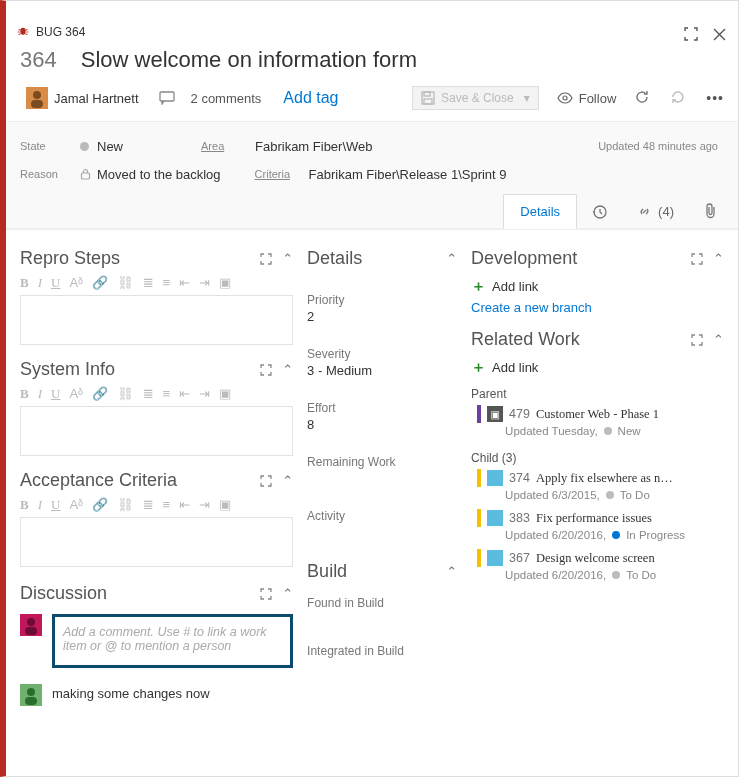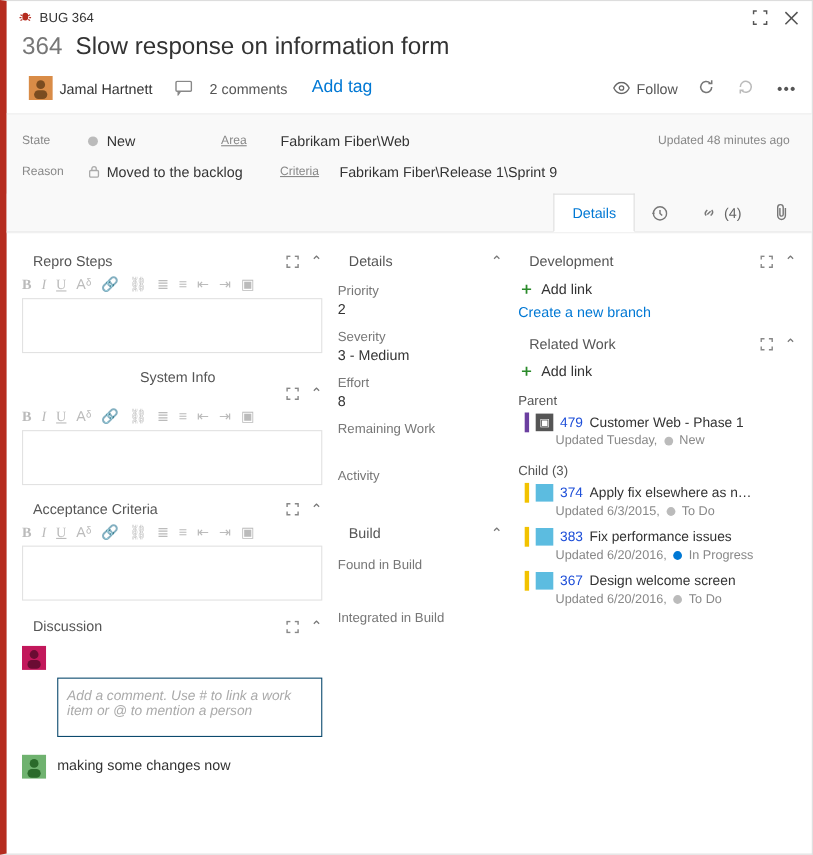--- a/index.html
+++ b/index.html
@@ -1,24 +1,24 @@
 <!DOCTYPE html>
 <html><head>
 <meta charset="utf-8">
 <style>
   * { box-sizing: border-box; margin: 0; padding: 0; font-family: "Segoe UI", sans-serif; }
   body { width: 739px; height: 777px; background: #fff; border: 1px solid #ddd; border-left: 6px solid #b52c1f; font-size: 13px; color: #333; overflow: hidden; }
   
-  .topbar { display: flex; align-items: center; padding: 6px 10px 4px 10px; }
+  .topbar { display: flex; padding: 24px 10px 4px 10px; }
   .bugicon { width: 14px; height: 14px; margin-right: 6px; }
   .topbar .label { font-size: 12px; color: #333; }
   .spacer { flex: 1; }
   .topbtn { width: 18px; height: 18px; display:flex; align-items:center; justify-content:center; color:#555; margin-left:10px; cursor:pointer;}
   
-  .titlebar { display:flex; align-items:baseline; padding: 0 14px 8px 14px; gap:12px; }
+  .titlebar { display:flex; align-items:baseline; padding: 0 14px 8px 14px; gap:24px; }
   .titlebar .id { font-size: 22px; color:#777; font-weight:300;}
   .titlebar .title { font-size: 22px; color:#333; font-weight:300;}
   
   .toolbar { display:flex; align-items:center; padding: 4px 14px 10px 14px; gap: 14px; }
   .avatar { width:22px; height:22px; }
   .assignee { display:flex; align-items:center; gap:6px; padding:2px 6px;}
   .comments-btn { display:flex; align-items:center; gap:16px; color:#555; cursor:pointer;}
   .add-tag { color:#0078d4; font-size:16px; cursor:pointer; padding:3px 8px;}
   
   .rt-btns { display:flex; align-items:center; gap: 18px; }
@@ -44,51 +44,51 @@
   .tab.active { background:#fff; border:1px solid #ddd; border-bottom:1px solid #fff; color:#0078d4; margin-bottom:-1px;}
   .tab.icony { padding: 8px 14px;}
   
   .columns { display:flex; padding: 12px 14px; gap: 14px; height: calc(100% - 200px);}
   .col { display:flex; flex-direction:column; }
   .col.left { flex: 1.35; }
   .col.mid  { width: 150px; }
   .col.right{ flex: 1.25; }
   
   .sec-head { display:flex; align-items:center; margin: 6px 0 4px 0;}
-  .sec-head .t { font-size:13px; color:#555; font-weight:400;margin-left:10px;}
+  .sec-head .t { font-size:18px; color:#555; font-weight:400;}
   .sec-ctrls { margin-left:auto; display:flex; gap:10px; align-items:center; color:#777;}
   .chev { cursor:pointer;}
   
   .rte-toolbar { display:flex; gap:9px; color:#bbb; font-size:13px; padding: 2px 0;}
   .rte-toolbar span { cursor:pointer;}
   .rte-toolbar .b { font-weight:bold; font-family:Georgia,serif;}
   .rte-toolbar .i { font-style:italic; font-family:Georgia,serif;}
   .rte-toolbar .u { text-decoration:underline; font-family:Georgia,serif;}
   .rte-box { border:1px solid #e2e2e2; height:50px; margin-top:2px;}
   
-  .kv-label { font-size:12px; color:#777; margin-top:8px;}
+  .kv-label { font-size:12px; color:#777; margin-top:20px;}
   .kv-value { font-size:13px; color:#333; margin-top:2px; min-height:18px;}
   
   .add-link { display:flex; align-items:center; gap:6px; color:#333; cursor:pointer; margin:4px 0;}
   .plus { color:#2a8a2a; font-weight:bold; font-size:15px;}
   .hint { font-size:12px; color:#555; margin-top:4px; line-height:1.4;}
   .link-a { color:#0078d4; cursor:pointer;}
   
   .rel-group-label { font-size:12px; color:#555; margin-top:6px;}
   .rel-item { margin:4px 0 8px 6px; font-size:12.5px;}
   .rel-title-row { display:flex; align-items:center; gap:6px;}
   .colorbar { width:4px; height:18px; display:inline-block;}
   .typeicon { width:16px; height:16px; display:flex; align-items:center; justify-content:center; font-size:10px; color:#fff;}
-  .rel-id { color:#1d4ed8;}
-  .rel-text { color:#333; white-space:nowrap; overflow:hidden; text-overflow:ellipsis; max-width: 150px;}
+  .rel-id { color:#737373;}
+  .rel-text { color:#333; white-space:nowrap; overflow:hidden; text-overflow:ellipsis; max-width: 150px; font-family: Liberation Serif, serif;}
   .rel-sub { display:flex; align-items:center; gap:6px; color:#888; font-size:11.5px; margin-left:28px; margin-top:2px;}
   .status-dot { width:8px; height:8px; border-radius:50%;}
   
   .disc-box { display:flex; gap:10px; margin-top:6px;}
-  .disc-input { flex:1; border:1px solid #0c4a6e; padding:8px; color:#aaa; font-style:italic; font-size:12.5px; min-height:54px;margin-top:29px;}
+  .disc-input { flex:1; border:3px solid #0c4a6e; padding:8px; color:#aaa; font-style:italic; font-size:12.5px; min-height:54px;}
   .disc-item { display:flex; gap:10px; margin-top:16px;}
   .disc-name { font-weight:600;}
   .disc-meta { font-style:italic; color:#888; font-weight:400;}
   .disc-text { margin-top:2px;}
   
   svg { display:block; }
 </style>
 </head>
 <body>
 
@@ -107,21 +107,21 @@
     </span>
   <span class="topbtn">
       <svg width="13" height="13" viewBox="0 0 13 13" stroke="#555" stroke-width="1.4">
         <path d="M1 1l11 11M12 1L1 12"></path>
       </svg>
     </span>
 </div>
 
 <div class="titlebar">
   <span class="id">364</span>
-  <span class="title">Slow response on information form</span>
+  <span class="title">Slow welcome on information form</span>
 </div>
 
 <div class="toolbar">
   <div class="assignee">
     <svg class="avatar" viewBox="0 0 22 22">
         <rect width="22" height="22" fill="#d98c47"></rect>
         <circle cx="11" cy="8" r="4" fill="#7a4c20"></circle>
         <rect x="5" y="13" width="12" height="8" rx="4" fill="#7a4c20"></rect>
       </svg>
     <span>Jamal Hartnett</span>
@@ -129,20 +129,29 @@
   <div class="comments-btn">
     <svg width="16" height="14" viewBox="0 0 16 14" fill="none" stroke="#888" stroke-width="1.3">
         <rect x="1" y="1" width="14" height="9" rx="1"></rect>
         <path d="M5 10l-2 3v-3"></path>
       </svg>
     <span>2 comments</span>
   </div>
   <span class="add-tag">Add tag</span>
   <span class="spacer"></span>
   <div class="rt-btns">
+    <div class="save-btn">
+      <svg width="14" height="14" viewBox="0 0 14 14" fill="none" stroke="#bbb" stroke-width="1.3">
+          <rect x="1" y="1" width="12" height="12"></rect>
+          <rect x="3" y="1" width="6" height="4"></rect>
+          <rect x="3" y="8" width="8" height="5"></rect>
+        </svg>
+      <span>Save &amp; Close</span>
+      <span class="caret">▾</span>
+    </div>
     <div class="follow-btn">
       <svg width="16" height="12" viewBox="0 0 16 12" fill="none" stroke="#666" stroke-width="1.2">
           <path d="M1 6s2.5-5 7-5 7 5 7 5-2.5 5-7 5-7-5-7-5z"></path>
           <circle cx="8" cy="6" r="2"></circle>
         </svg>
       <span>Follow</span>
     </div>
     <span class="iconbtn">
         <svg width="16" height="16" viewBox="0 0 16 16" fill="none" stroke="#777" stroke-width="1.4">
           <path d="M13 8a5 5 0 1 1-1.5-3.5M13 2v3h-3"></path>
@@ -225,21 +234,21 @@
         <span>🔗</span>
         <span>⛓</span>
         <span>≣</span>
         <span>≡</span>
         <span>⇤</span>
         <span>⇥</span>
         <span>▣</span>
       </div>
     <div class="rte-box"></div>
 
-    <div class="sec-head" style="margin-top:14px;flex-direction:column;">
+    <div class="sec-head" style="margin-top:14px;">
         <span class="t">System Info</span>
       <div class="sec-ctrls">
           <span>
             <svg width="12" height="12" viewBox="0 0 12 12" fill="none" stroke="#888" stroke-width="1.3">
               <path d="M1 4V1h3M11 4V1H8M1 8v3h3M11 8v3H8"></path>
             </svg>
           </span>
           <span class="chev">⌃</span>
         </div>
     </div>

